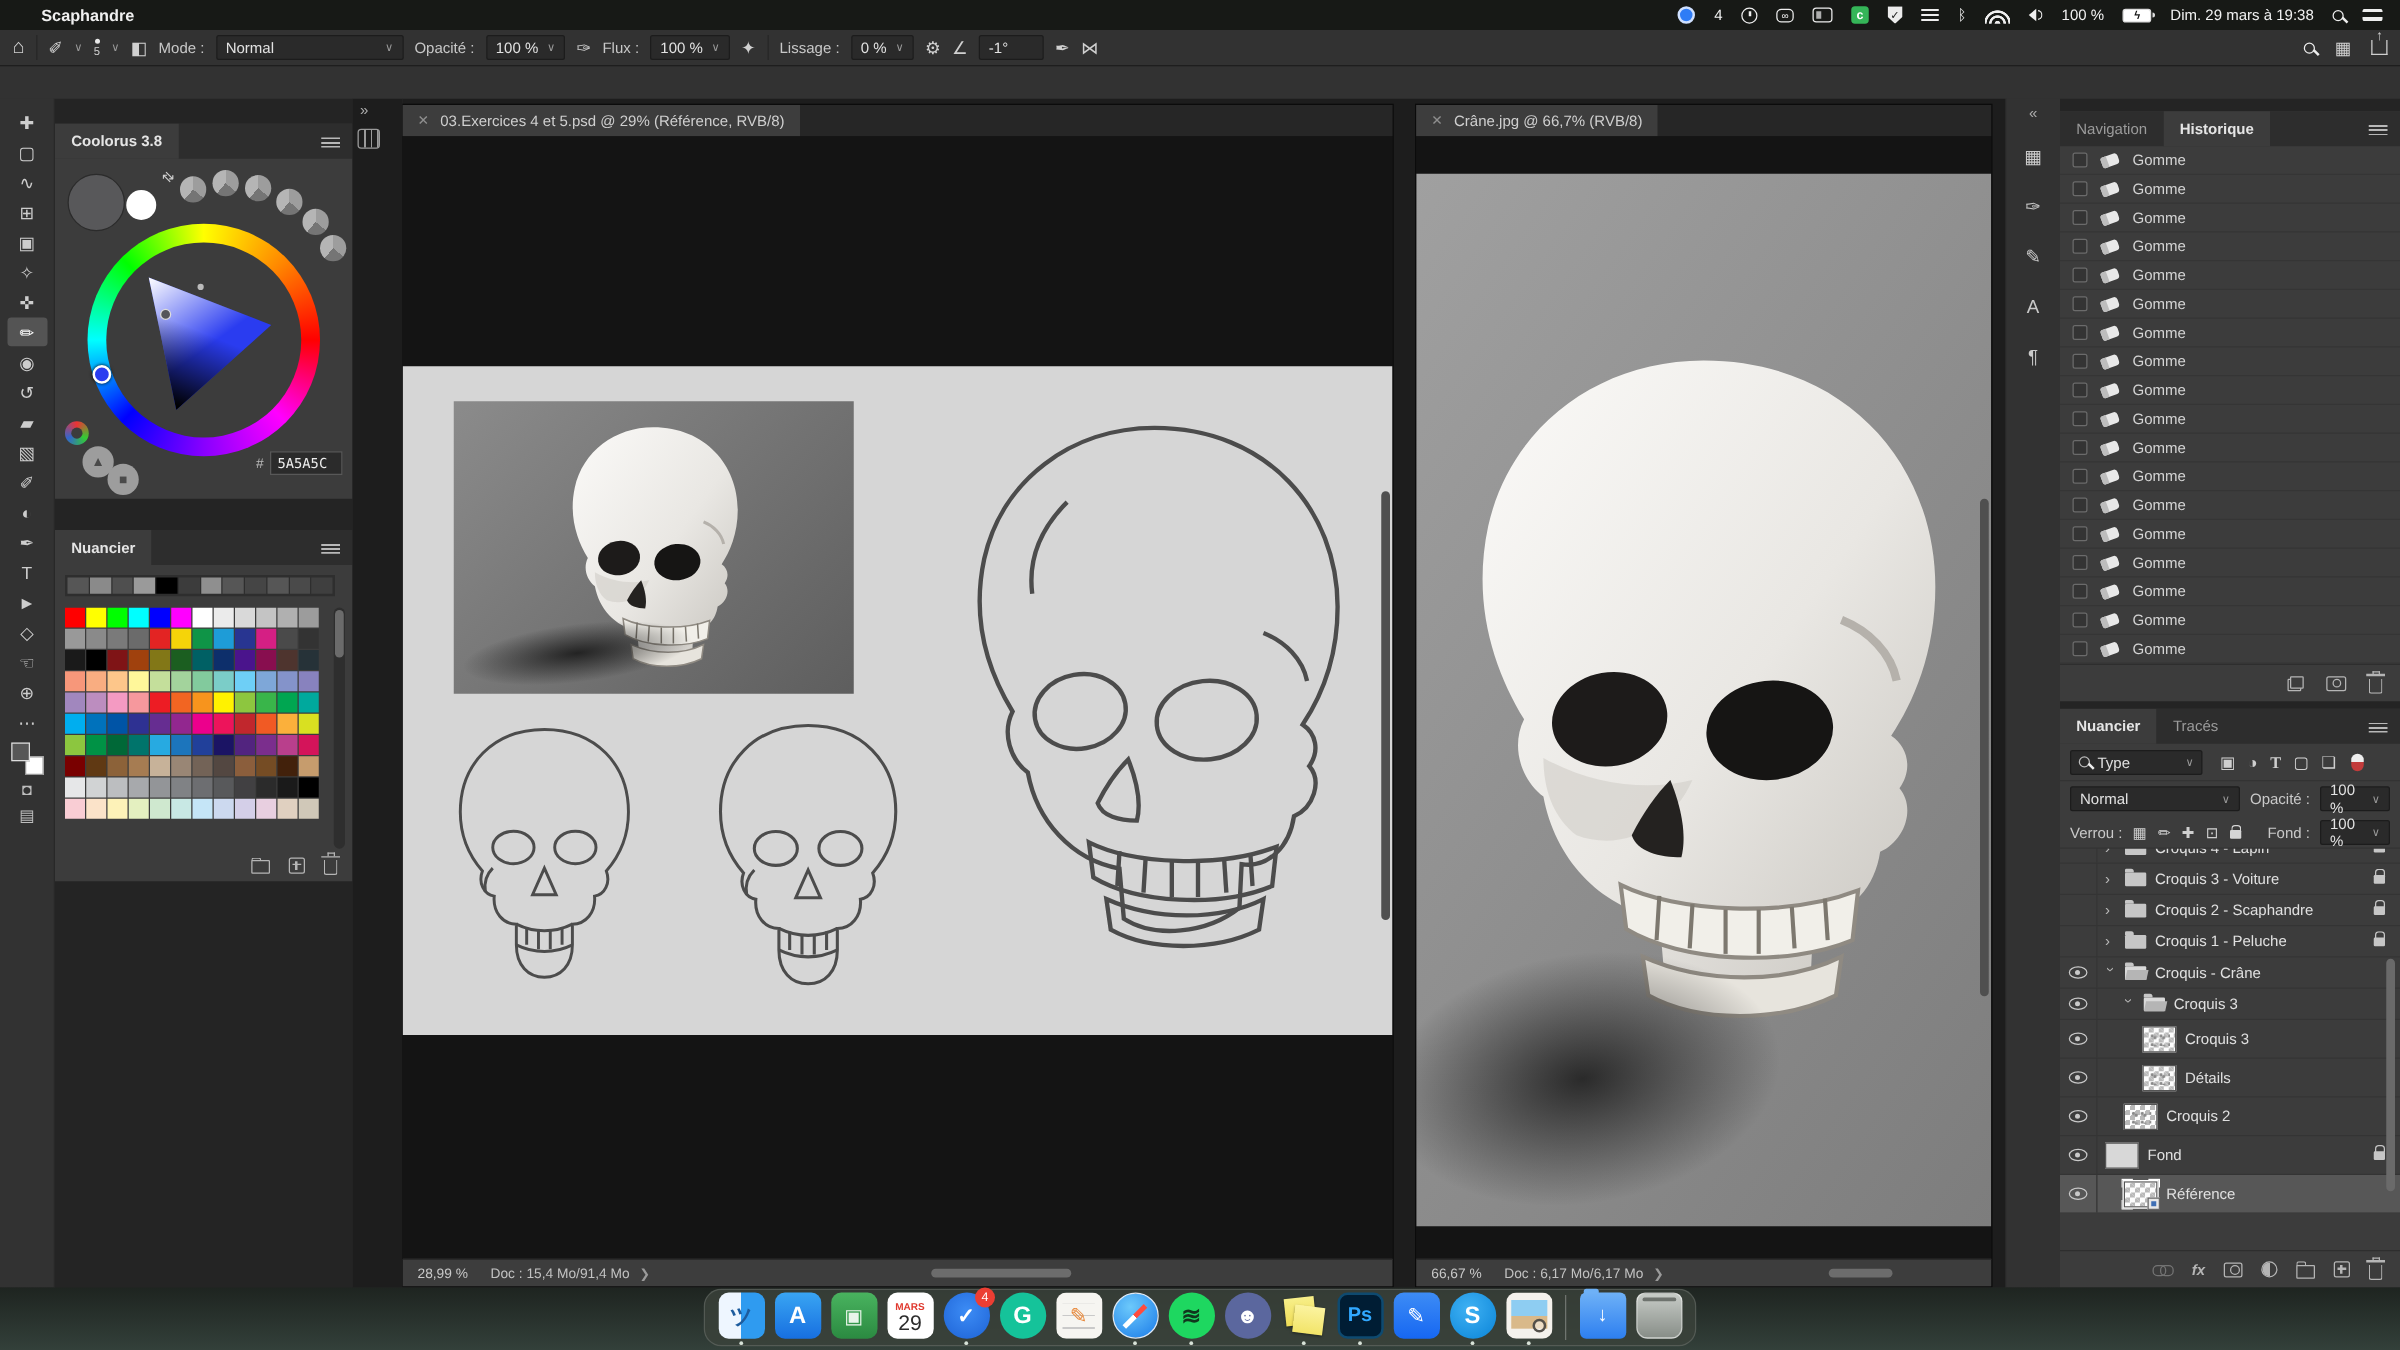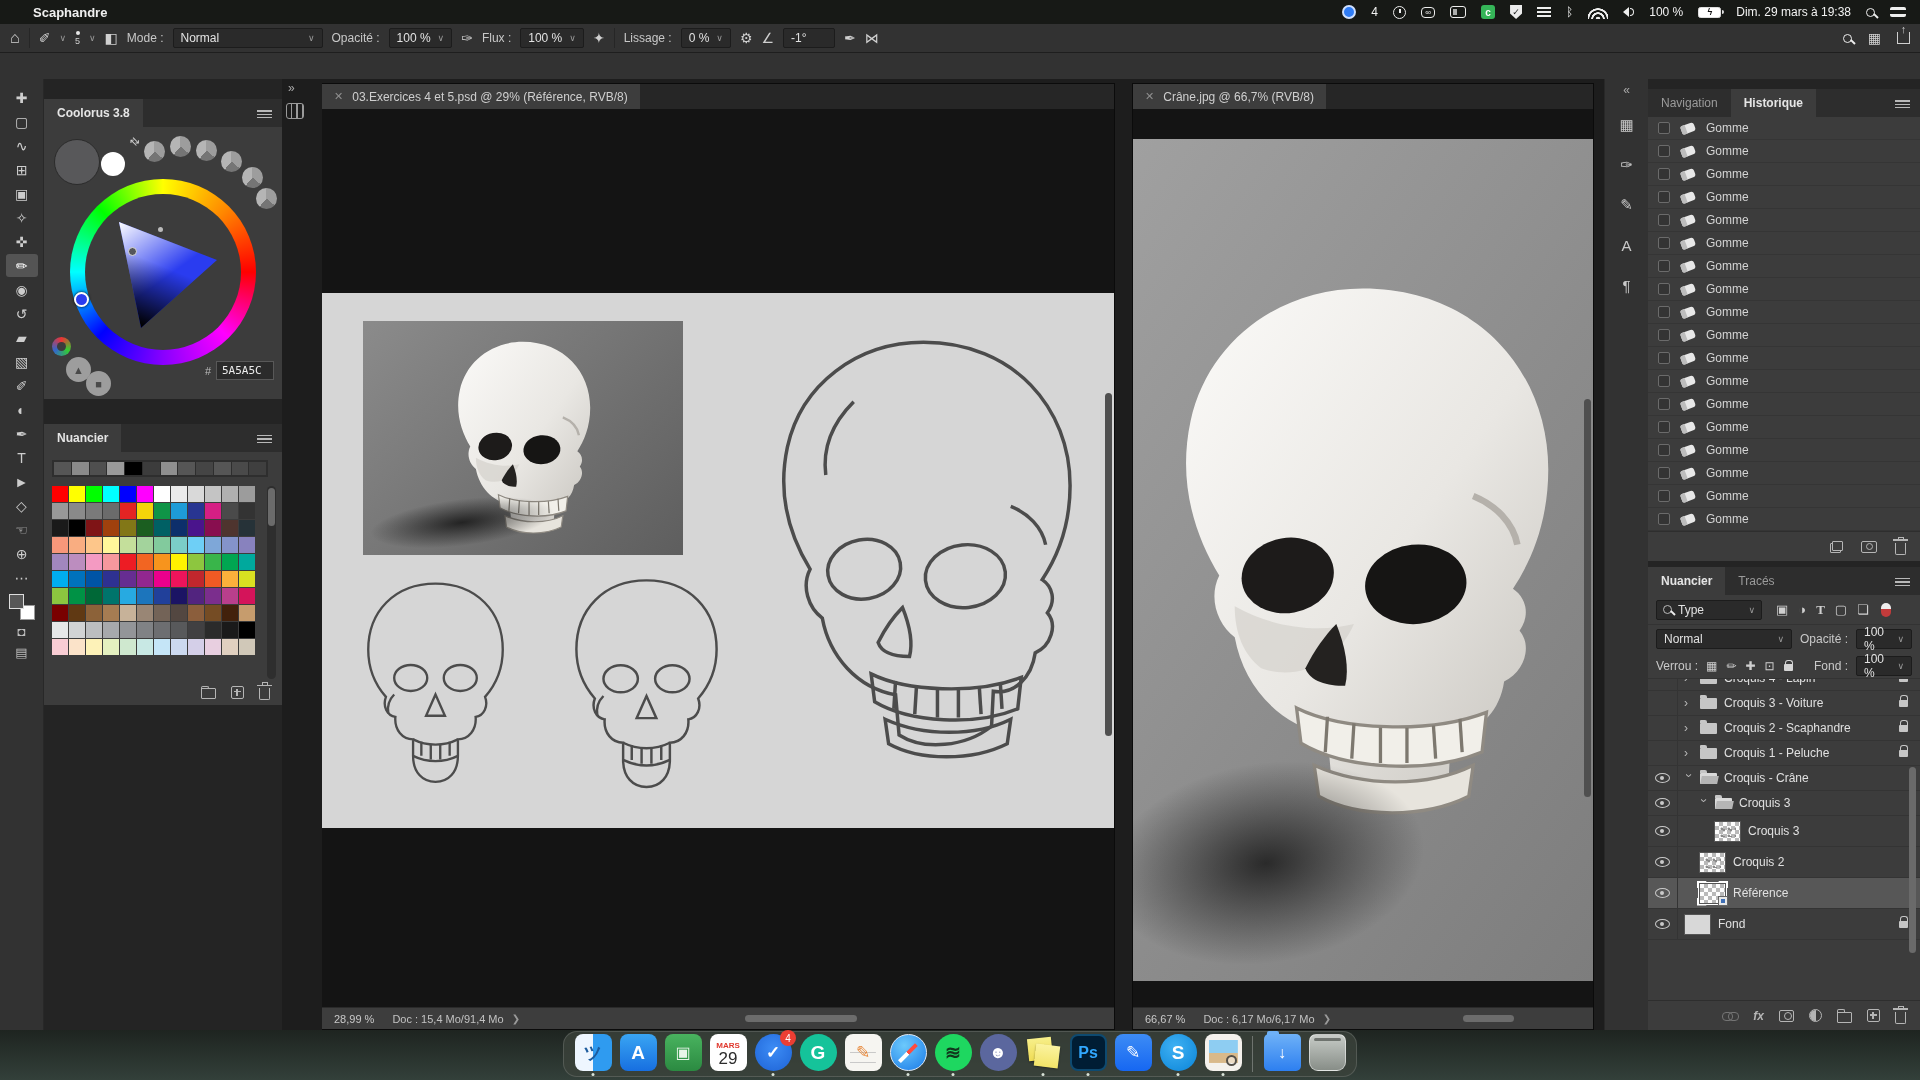--- a/index.html
+++ b/index.html
@@ -970,49 +970,60 @@
                   <span class="thumb checker">
                     <span class="tb-scrib"></span>
                   </span>
        <span class="lname">Croquis 3</span>
      </span>
               </div>
               <div class="lrow l">
                 <span class="eyec">
                   <span class="i-eye"></span>
                 </span>
+     <span class="lmain" style="padding-left:36px">
+                  <span class="thumb checker">
+                    <span class="tb-scrib"></span>
+                  </span>
+       <span class="lname">Détails</span>
+     </span>
+              </div>
+              <div class="lrow l">
+                <span class="eyec">
+                  <span class="i-eye"></span>
+                </span>
      <span class="lmain" style="padding-left:21px">
                   <span class="thumb checker">
                     <span class="tb-scrib"></span>
                   </span>
        <span class="lname">Croquis 2</span>
      </span>
+              </div>
+              <div class="lrow l">
+                <span class="eyec">
+                  <span class="i-eye"></span>
+                </span>
+     <span class="lmain" style="padding-left:6px">
+                  <span class="thumb solid"></span>
+       <span class="lname">Fond</span>
+     </span>
+                <span class="i-lock"></span>
               </div>
               <div class="lrow l sel">
                 <span class="eyec">
                   <span class="i-eye"></span>
                 </span>
      <span class="lmain" style="padding-left:21px">
                   <span class="thumb img">
                     <span class="tb-br"></span>
                     <span class="tb-badge"></span>
                   </span>
        <span class="lname">Référence</span>
      </span>
               </div>
-              <div class="lrow l">
-                <span class="eyec">
-                  <span class="i-eye"></span>
-                </span>
-     <span class="lmain" style="padding-left:6px">
-                  <span class="thumb solid"></span>
-       <span class="lname">Fond</span>
-     </span>
-                <span class="i-lock"></span>
-              </div>
             </div>
           <span class="l-scroll" style="position: absolute; right: 4px; top: 688px;"></span>
           <div class="panel-foot" style="gap:15px">
             <span class="i-link"></span>
             <span class="i-fx">fx</span>
             <span class="i-mask"></span>
             <span class="i-adj"></span>
             <span class="i-folderln"></span>
             <span class="i-plus"></span>
             <span class="i-trash"></span>

